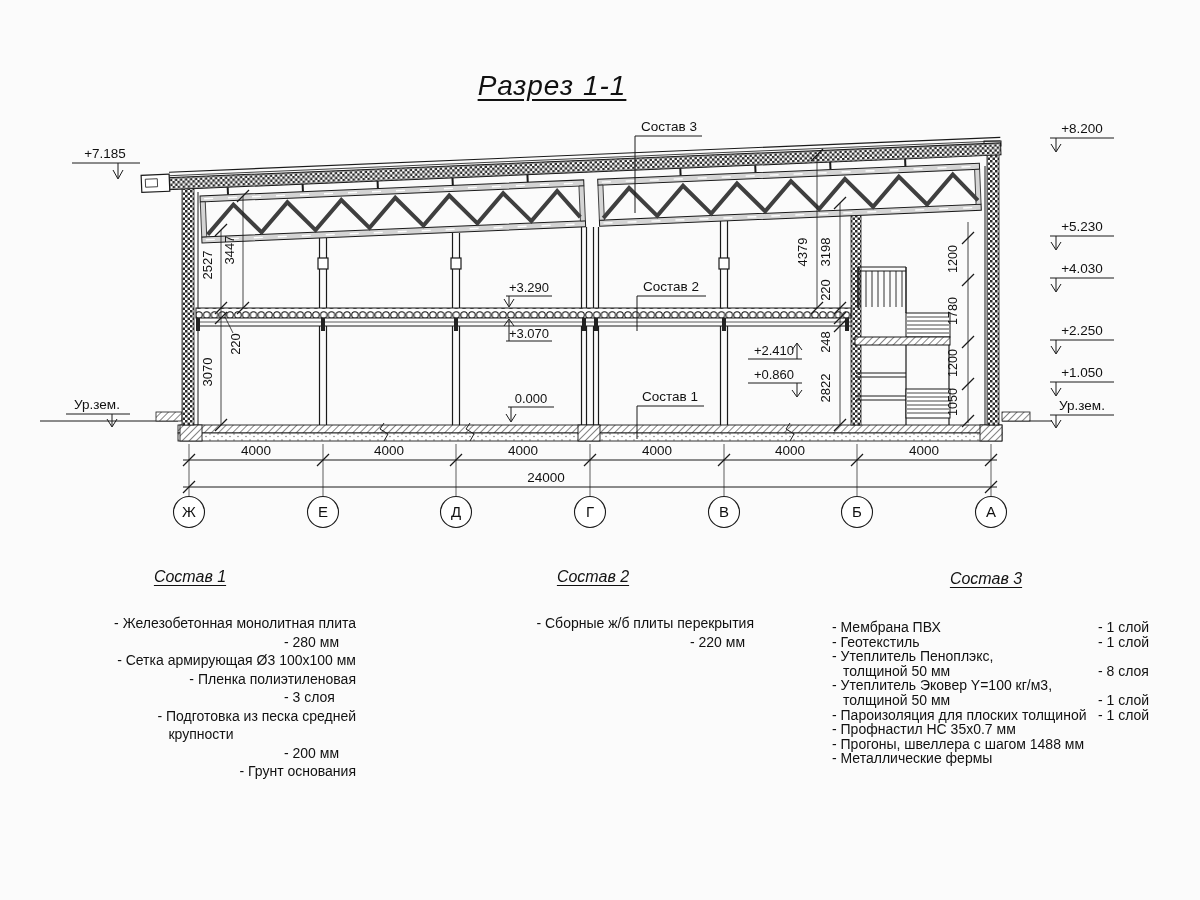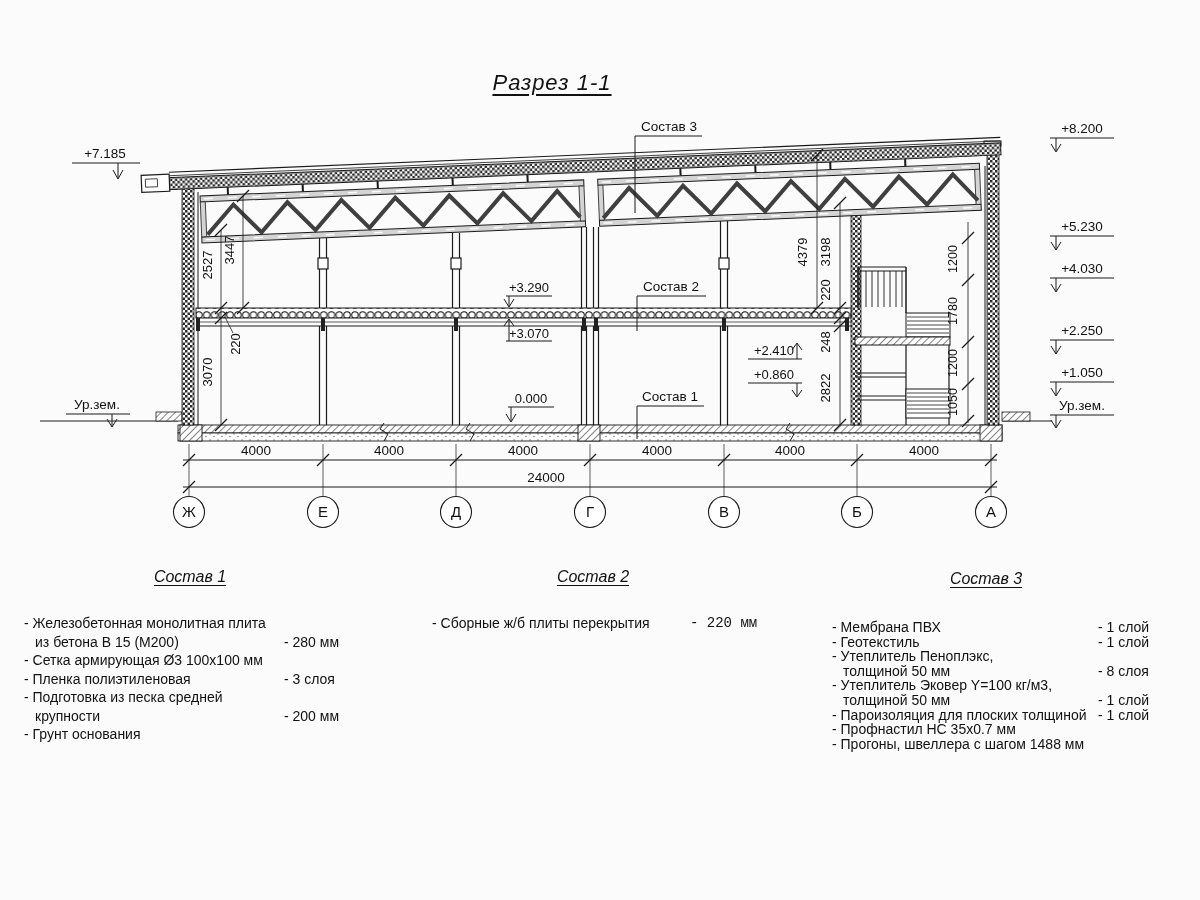--- a/index.html
+++ b/index.html
@@ -1,36 +1,36 @@
 <!DOCTYPE html>
 <html><head>
 <meta charset="utf-8">
 <style>
   html,body{margin:0;padding:0;}
   body{width:1200px;height:900px;background:#fbfbfb;font-family:"Liberation Sans",sans-serif;color:#111;}
   .canvas{position:relative;width:1200px;height:900px;overflow:hidden;background:#fbfbfb;}
   .main-title{position:absolute;top:70px;left:0;width:1104px;text-align:center;
-    font-size:22px;font-style:italic;letter-spacing:1px;}
+    font-size:28px;font-style:italic;letter-spacing:1px;}
   .main-title span{text-decoration:underline;text-underline-offset:4px;}
   svg{position:absolute;top:0;left:0;}
   svg text{fill:#111;font-family:"Liberation Sans",sans-serif;}
   .legend{position:absolute;font-size:14px;}
   .legend-title{text-align:center;font-style:italic;font-size:16px;margin-bottom:28px;}
   .legend-title span{text-decoration:underline;text-underline-offset:3px;}
   .row{display:flex;align-items:flex-end;}
   .name{flex:1;}
   .l1,.l2{display:block;}
   .l2{padding-left:11px;}
-  .lh18 .row{line-height:18.5px;}
+  .lh18 .row{line-height:18.5px;flex-direction:column;}
   .lh14 .row{line-height:14.6px;margin-left:14px;}
   .val{white-space:nowrap;}
   .b1{left:24px;top:568px;width:332px;}
   .b1 .val{width:72px;}
   .b2{left:432px;top:568px;width:322px;}
-  .b2 .val{width:64px;font-family:Liberation Mono, monospace;}
+  .b2 .val{width:64px;}
   .b3{left:818px;top:570px;width:336px;}
   .b3 .val{width:56px;}
   .b3 .legend-title{margin-bottom:32px;}
 </style>
 </head>
 <body>
 
 <div class="canvas">
 
   <div class="main-title"><span>Разрез 1-1</span></div>
@@ -381,21 +381,20 @@
       <text x="857" y="517" text-anchor="middle" font-size="15" stroke="none">Б</text>
       <text x="991" y="517" text-anchor="middle" font-size="15" stroke="none">А</text>
     </g>
   </svg>
 
   <div class="legend b1 lh18">
     <div class="legend-title"><span>Состав 1</span></div>
     <div class="row">
         <div class="name">
           <span class="l1">- Железобетонная  монолитная плита</span>
-          <span class="l2">из бетона В 15 (М200)</span>
         </div>
         <div class="val">- 280 мм</div>
       </div>
     <div class="row">
         <div class="name">
           <span class="l1">- Сетка армирующая Ø3 100х100 мм</span>
         </div>
         <div class="val"></div>
       </div>
     <div class="row">
@@ -468,15 +467,21 @@
           <span class="l1">- Профнастил НС 35х0.7 мм</span>
         </div>
         <div class="val"></div>
       </div>
     <div class="row">
         <div class="name">
           <span class="l1">- Прогоны, швеллера с шагом 1488 мм</span>
         </div>
         <div class="val"></div>
       </div>
+    <div class="row">
+        <div class="name">
+          <span class="l1">- Металлические фермы</span>
+        </div>
+        <div class="val"></div>
+      </div>
   </div>
 
 </div>
 
 </body></html>

